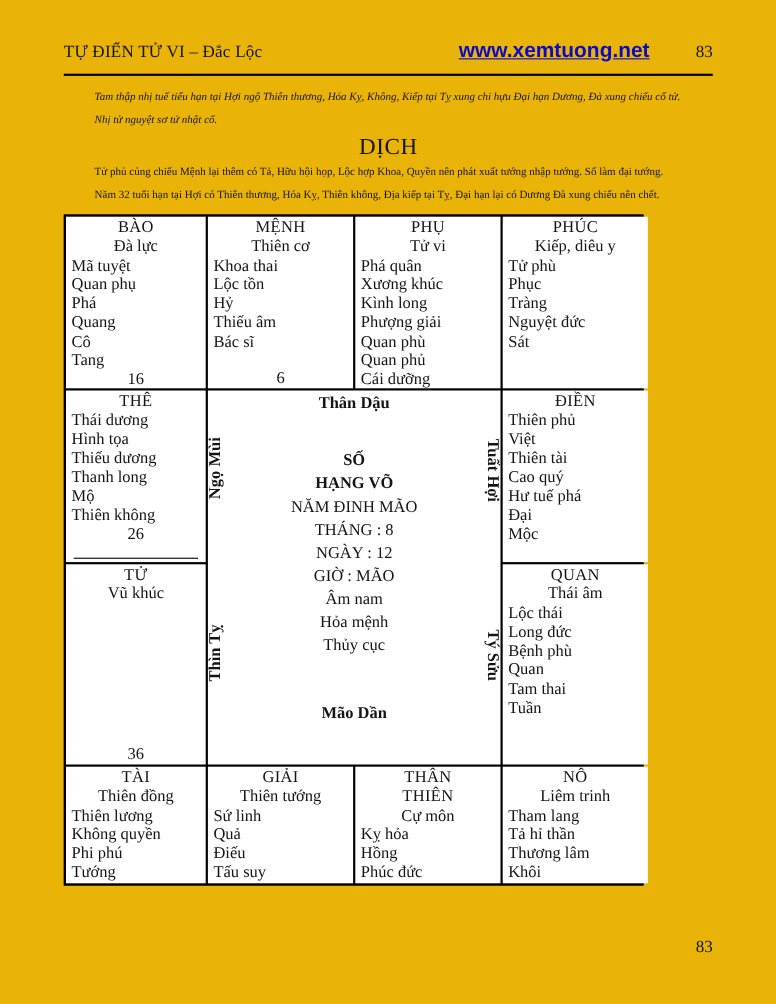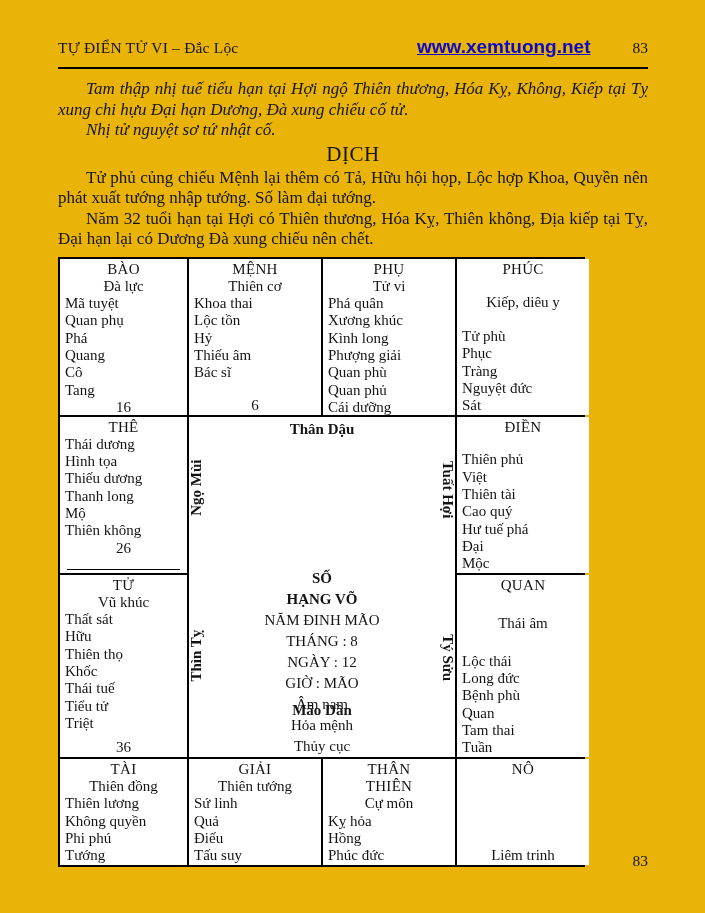--- a/index.html
+++ b/index.html
@@ -25,21 +25,21 @@
     font-weight:bold;font-size:19px;
     color:var(--link_color,#0a0ac8);
     text-decoration:underline;
     cursor:pointer;
   }
   .hdr-page{margin-left:42px;}
   .rule{height:2px;background:#000;margin:9px 57px 0 58px;}
   
   .para{
     margin:0 57px 0 58px;
-    font-size:17px;line-height:20.5px;
+    font-size:10px;line-height:20.5px;
     text-align:justify;text-indent:28px;
   }
   .para.first{margin-top:10px;}
   .italic{font-style:italic;}
   .section-title{
     margin:1px 57px 1px 58px;
     text-align:center;font-size:21px;letter-spacing:.5px;
   }
   
   .chart{
@@ -51,21 +51,20 @@
     gap:2px;
     background:#000;
     border:2px solid #000;
   }
   .cell{
     background:#fff;
     font-size:15px;line-height:17.3px;
     padding:2px 5px 0 5px;
     display:flex;flex-direction:column;
     overflow:hidden;
-    justify-content:space-between;
   }
   .cell-title,.cell-title2{text-align:center;letter-spacing:.3px;}
   .cell-star{text-align:center;}
   .cell-star:empty,.cell-num:empty,.cell-title2:empty{display:none;}
   .cell-items div{text-align:left;}
   .cell-num{margin-top:auto;text-align:center;}
   .cell-num.u{border-bottom:1.5px solid #000;margin-left:2px;margin-right:2px;margin-bottom:5px;padding-bottom:12px;}
   
   .center-cell{
     grid-area:2 / 2 / 4 / 4;
@@ -214,29 +213,20 @@
           <div>Cao quý</div>
           <div>Hư tuế phá</div>
           <div>Đại</div>
           <div>Mộc</div>
         </div>
     </div>
 
     <div class="cell" style="grid-area:3/1">
       <div class="cell-title">TỬ</div>
       <div class="cell-star">Vũ khúc</div>
-      <div class="cell-items">
-          <div>Thất sát</div>
-          <div>Hữu</div>
-          <div>Thiên thọ</div>
-          <div>Khốc</div>
-          <div>Thái tuế</div>
-          <div>Tiểu tử</div>
-          <div>Triệt</div>
-        </div>
       <div class="cell-num">36</div>
     </div>
 
     <div class="cell" style="grid-area:3/4">
       <div class="cell-title">QUAN</div>
       <div class="cell-star">Thái âm</div>
       <div class="cell-items">
           <div>Lộc thái</div>
           <div>Long đức</div>
           <div>Bệnh phù</div>
@@ -275,19 +265,25 @@
       <div class="cell-items">
           <div>Kỵ hỏa</div>
           <div>Hồng</div>
           <div>Phúc đức</div>
         </div>
     </div>
 
     <div class="cell" style="grid-area:4/4">
       <div class="cell-title">NÔ</div>
       <div class="cell-star">Liêm trinh</div>
+      <div class="cell-items">
+          <div>Tham lang</div>
+          <div>Tả hỉ thần</div>
+          <div>Thương lâm</div>
+          <div>Khôi</div>
+        </div>
     </div>
 
   </div>
 
   <div class="footer-page">83</div>
 
 </div>
 
 </body></html>

